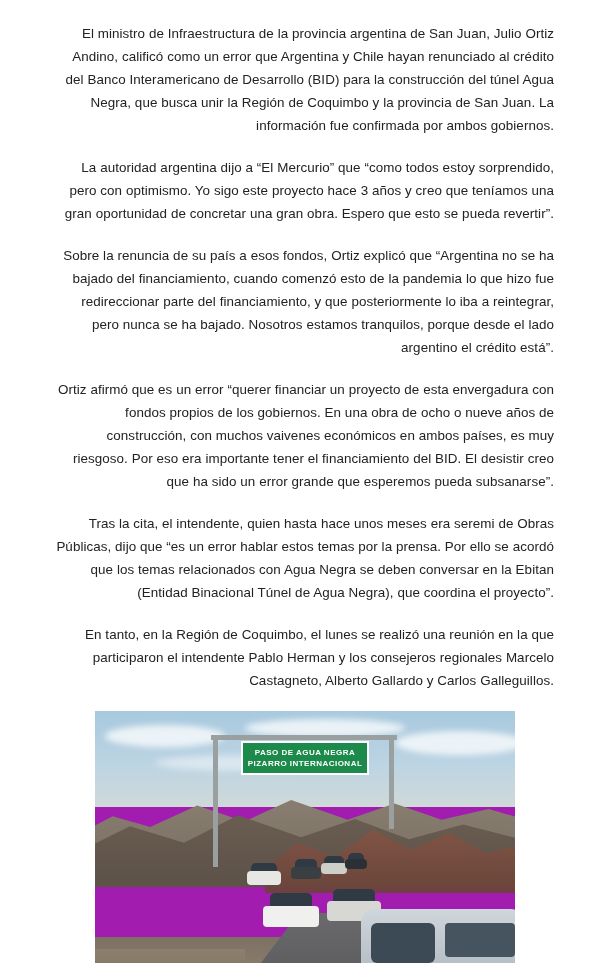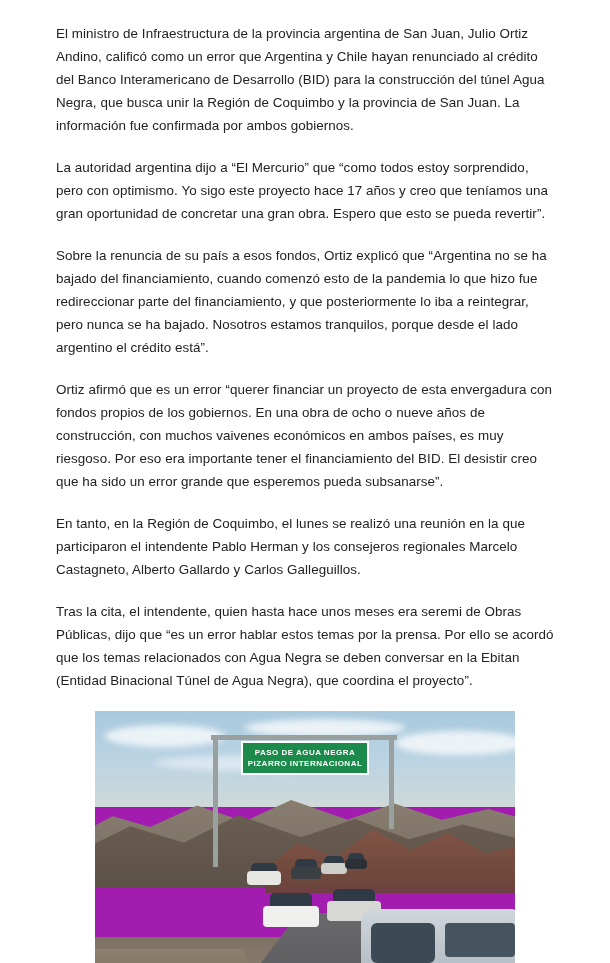--- a/index.html
+++ b/index.html
@@ -16,21 +16,21 @@
   }
   .article {
     padding: 22px 56px 0 56px;
     box-sizing: border-box;
   }
   .para {
     font-size: 13.4px;
     line-height: 23px;
     color: #222222;
     margin: 0 0 19px 0;
-    text-align: left;
+    text-align: right;
     letter-spacing: 0.005em;
   }
   .figure {
     margin: 6px 0 0 0;
     width: 100%;
     display: flex;
     flex-direction: column;
     align-items: center;
   }
   .photo-wrap {
@@ -208,25 +208,25 @@
     line-height: 17px;
     color: #1a1a1a;
   }
 </style>
 </head>
 <body>
 
 <div class="article">
 
   <p class="para">El ministro de Infraestructura de la provincia argentina de San Juan, Julio Ortiz Andino, calificó como un error que Argentina y Chile hayan renunciado al crédito del Banco Interamericano de Desarrollo (BID) para la construcción del túnel Agua Negra, que busca unir la Región de Coquimbo y la provincia de San Juan. La información fue confirmada por ambos gobiernos.</p>
-  <p class="para">La autoridad argentina dijo a “El Mercurio” que “como todos estoy sorprendido, pero con optimismo. Yo sigo este proyecto hace 17 años y creo que teníamos una gran oportunidad de concretar una gran obra. Espero que esto se pueda revertir”.</p>
+  <p class="para">La autoridad argentina dijo a “El Mercurio” que “como todos estoy sorprendido, pero con optimismo. Yo sigo este proyecto hace 3 años y creo que teníamos una gran oportunidad de concretar una gran obra. Espero que esto se pueda revertir”.</p>
   <p class="para">Sobre la renuncia de su país a esos fondos, Ortiz explicó que “Argentina no se ha bajado del financiamiento, cuando comenzó esto de la pandemia lo que hizo fue redireccionar parte del financiamiento, y que posteriormente lo iba a reintegrar, pero nunca se ha bajado. Nosotros estamos tranquilos, porque desde el lado argentino el crédito está”.</p>
   <p class="para">Ortiz afirmó que es un error “querer financiar un proyecto de esta envergadura con fondos propios de los gobiernos. En una obra de ocho o nueve años de construcción, con muchos vaivenes económicos en ambos países, es muy riesgoso. Por eso era importante tener el financiamiento del BID. El desistir creo que ha sido un error grande que esperemos pueda subsanarse”.</p>
+  <p class="para">Tras la cita, el intendente, quien hasta hace unos meses era seremi de Obras Públicas, dijo que “es un error hablar estos temas por la prensa. Por ello se acordó que los temas relacionados con Agua Negra se deben conversar en la Ebitan (Entidad Binacional Túnel de Agua Negra), que coordina el proyecto”.</p>
   <p class="para">En tanto, en la Región de Coquimbo, el lunes se realizó una reunión en la que participaron el intendente Pablo Herman y los consejeros regionales Marcelo Castagneto, Alberto Gallardo y Carlos Galleguillos.</p>
-  <p class="para">Tras la cita, el intendente, quien hasta hace unos meses era seremi de Obras Públicas, dijo que “es un error hablar estos temas por la prensa. Por ello se acordó que los temas relacionados con Agua Negra se deben conversar en la Ebitan (Entidad Binacional Túnel de Agua Negra), que coordina el proyecto”.</p>
 
   <div class="figure">
     <div class="photo-wrap">
       <div class="sky"></div>
       <div class="cloud c1"></div>
       <div class="cloud c2"></div>
       <div class="cloud c3"></div>
       <div class="cloud c4"></div>
 
       <div class="mtn-far"></div>

